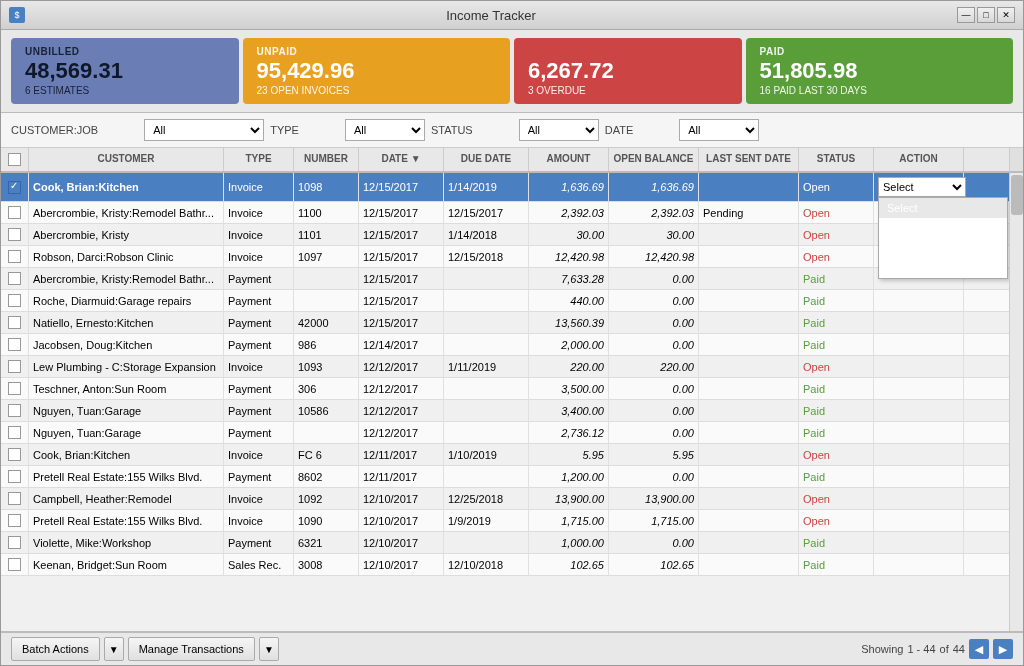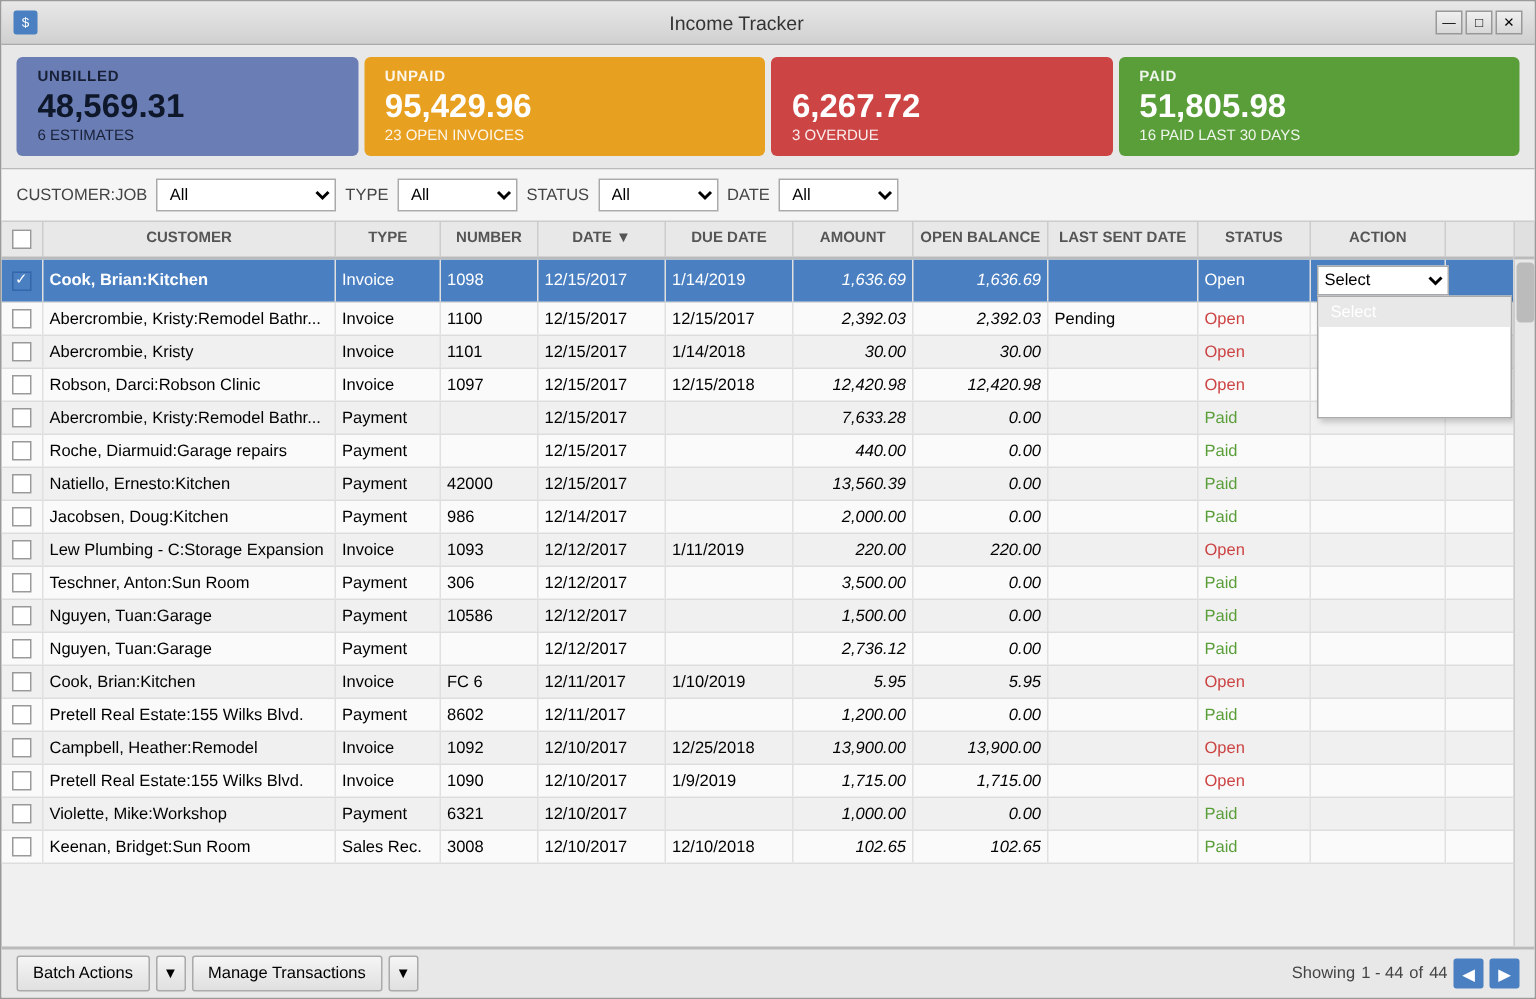--- a/index.html
+++ b/index.html
@@ -19,21 +19,21 @@
     .summary-card.unbilled { background: #6a7db5; color: #0f172a; flex: 1; }
     .summary-card.unpaid { background: #e8a020; color: white; flex: 1.2; }
     .summary-card.overdue { background: #cc4444; color: white; flex: 1; }
     .summary-card.paid { background: #5a9e3a; color: white; flex: 1.2; }
     .summary-label { font-size: 10px; font-weight: bold; letter-spacing: 0.5px; opacity: 0.9; margin-bottom: 2px; }
     .summary-amount { font-size: 22px; font-weight: bold; line-height: 1.1; }
     .summary-sub { font-size: 10px; opacity: 0.9; margin-top: 2px; }
     
     .filter-bar { display: flex; align-items: center; gap: 6px; padding: 6px 10px; background: #f5f5f5; border-bottom: 1px solid #ccc; }
     .filter-label { font-size: 11px; font-weight: normal; color: #444; }
-    .filter-select { height: 22px; border: 1px solid #aaa; background: white; font-size: 11px; padding: 0 4px; }
+    .filter-select { height: 22px; border: 1px solid #aaa; background: white; font-size: 11px; padding: 0 4px; margin-left: 40px; }
     .filter-select-wide { width: 120px; }
     .filter-select-med { width: 80px; }
     
     .table-container { flex: 1; overflow: hidden; display: flex; flex-direction: column; }
     
     .table-header { display: grid; grid-template-columns: 28px 195px 70px 65px 85px 85px 80px 90px 100px 75px 90px; background: #e8e8e8; border-bottom: 2px solid #bbb; }
     .th { padding: 5px 4px; font-size: 10px; font-weight: bold; color: #555; border-right: 1px solid #ccc; white-space: nowrap; overflow: hidden; }
     .th:first-child { display: flex; align-items: center; justify-content: center; }
     
     .table-row { display: grid; grid-template-columns: 28px 195px 70px 65px 85px 85px 80px 90px 100px 75px 90px; border-bottom: 1px solid #ddd; }
@@ -353,21 +353,21 @@
   </div>
           <div class="table-row">
     <div class="td td-center">
       <div class="checkbox "></div>
     </div>
     <div class="td" style="">Nguyen, Tuan:Garage</div>
     <div class="td">Payment</div>
     <div class="td">10586</div>
     <div class="td">12/12/2017</div>
     <div class="td"></div>
-    <div class="td td-right">1,500.00</div>
+    <div class="td td-right">3,400.00</div>
     <div class="td td-right">0.00</div>
     <div class="td"></div>
     <div class="td" style="">
               <span class="status-paid">Paid</span>
             </div>
     <div class="td" style="position:relative; overflow:visible;">
       
     </div>
   </div>
           <div class="table-row alt">

